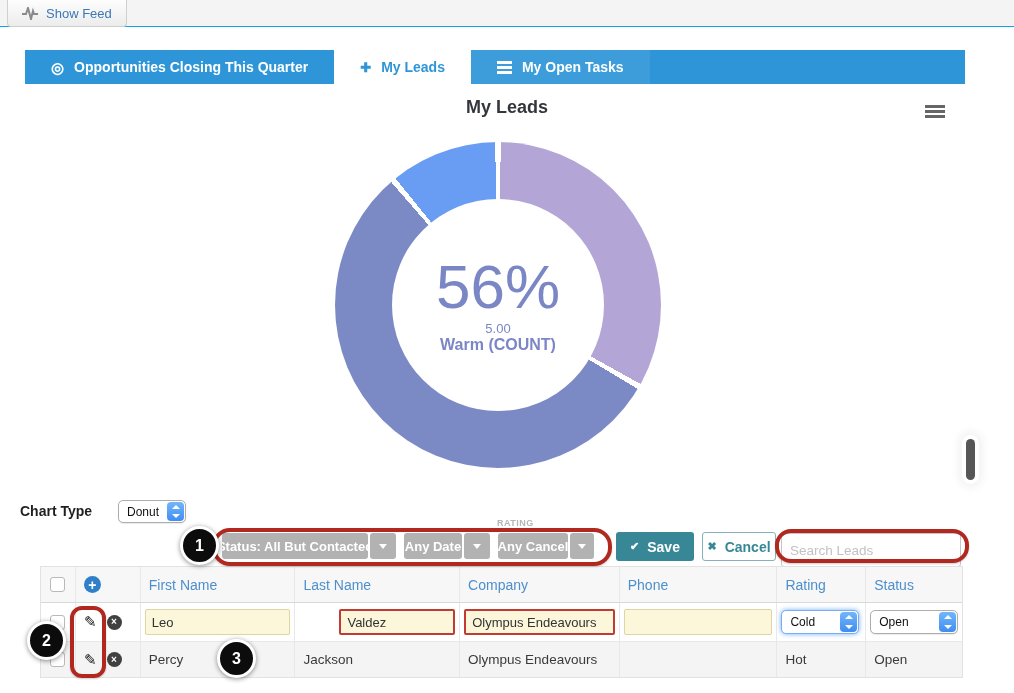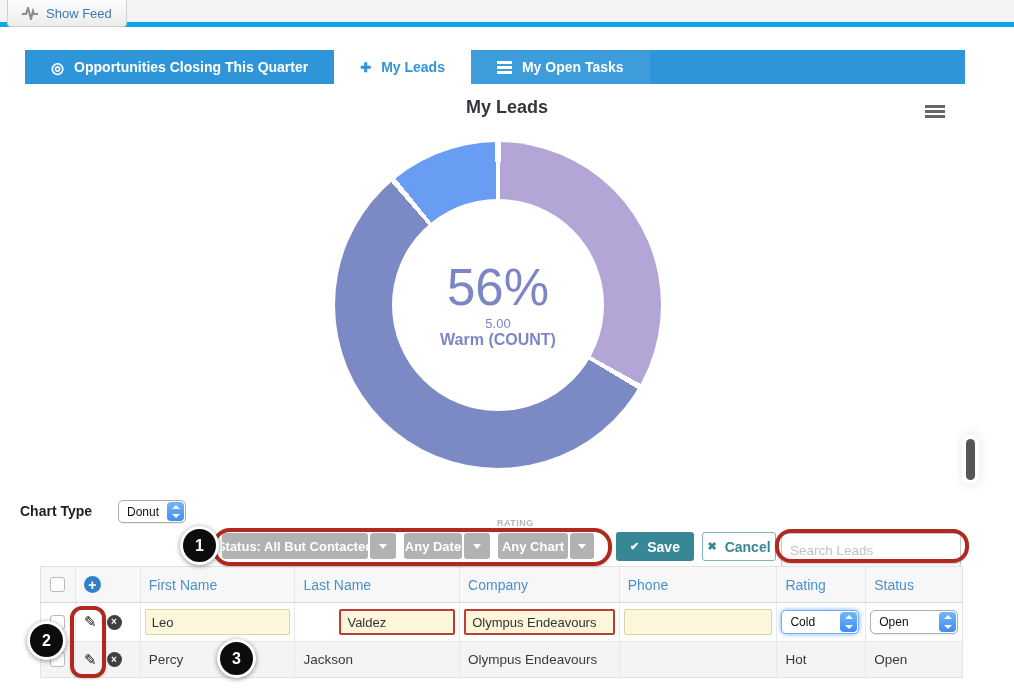--- a/index.html
+++ b/index.html
@@ -1,20 +1,20 @@
 <!DOCTYPE html>
 <html><head>
 <meta charset="utf-8">
 <style>
   * { margin:0; padding:0; box-sizing:border-box; }
   body { background:#fff; font-family:"Liberation Sans", sans-serif; }
   .screen { position:relative; width:1014px; height:693px; background:#fff; overflow:hidden; }
 
   
-  .feed-bar { position:absolute; left:0; top:0; width:1014px; height:27px; background:#f4f4f4; border-bottom:5px solid #0ea5e9;text-align:center; }
+  .feed-bar { position:absolute; left:0; top:0; width:1014px; height:27px; background:#f4f4f4; border-bottom:1px solid #0ea5e9;text-align:center; }
   .feed-tab { position:absolute; left:7px; top:0; height:27px; padding:0 14px; display:flex; align-items:center; gap:8px;
               background:linear-gradient(#fdfdfd,#ececec); border:1px solid #cfcfcf; border-top:none; border-radius:0 0 4px 4px;
               font-size:13px; color:#3c78b5; }
   .pulse-icon { display:flex; align-items:center; }
 
   
   .tab-bar { position:absolute; left:25px; top:50px; width:940px; height:34px; background:#2e96d8; display:flex; }
   .tab { display:flex; align-items:center; gap:10px; padding:0 26px; color:#fff; font-size:14px; font-weight:600; white-space:nowrap; }
   .tab.active { background:#fff; color:#2e96d8; }
   .tab.tasks { background:rgba(255,255,255,0.07); }
@@ -23,21 +23,21 @@
   .list-icon { width:15px; height:3px; background:#fff; box-shadow:0 5px 0 #fff, 0 10px 0 #fff; margin-top:-10px; }
 
   
   .dashlet-title { position:absolute; left:0; top:97px; width:1014px; text-align:center; font-size:18px; font-weight:700; color:#33363b; }
   .hamburger { position:absolute; left:925px; top:105px; width:20px; height:3px; background:#666; box-shadow:0 5px 0 #666, 0 10px 0 #666; }
 
   
   .donut { position:absolute; left:335px; top:142px; width:326px; height:326px; border-radius:50%; background:#7b8ac5; }
   .hole { position:absolute; left:50%; top:50%; transform:translate(-50%,-50%); width:212px; height:212px; background:#fff; border-radius:50%;
           display:flex; flex-direction:column; align-items:center; justify-content:center; color:#7b86c5; }
-  .pct { font-size:51px; line-height:1.0; }
+  .pct { font-size:62px; line-height:1.0; }
   .val { font-size:13px; font-weight:400; margin-top:3px; }
   .lbl { font-size:16px; font-weight:700; }
 
   
   .ct-label { position:absolute; left:20px; top:503px; font-size:14px; font-weight:700; color:#1f1f1f; }
   .mac-select { display:flex; align-items:center; justify-content:space-between; background:#fff; border:1px solid #adadad; border-radius:5px;
                 font-size:12px; color:#111; padding-left:8px; box-shadow:0 1px 1px rgba(0,0,0,0.08); }
   .stepper { width:17px; align-self:stretch; margin:1px; border-radius:4px; background:linear-gradient(#72b6fa,#3f8df1); position:relative; flex:none; }
   .stepper::before { content:""; position:absolute; left:50%; transform:translateX(-50%); top:3px;
                      border-left:4px solid transparent; border-right:4px solid transparent; border-bottom:4px solid #fff; }
@@ -162,21 +162,21 @@
   <div class="rating-overlay">RATING</div>
   <div class="fbtn" id="f-status">
     <span>Status: All But Contacted</span>
   </div>
   <div class="fbtn fcaret" id="f-status-caret"></div>
   <div class="fbtn" id="f-date">
     <span>Any Date</span>
   </div>
   <div class="fbtn fcaret" id="f-date-caret"></div>
   <div class="fbtn" id="f-rating">
-    <span>Any Chart</span>
+    <span>Any Cancel</span>
   </div>
   <div class="fbtn fcaret" id="f-rating-caret"></div>
 
   <div class="save-btn">
     <span class="save-check">✔</span>
     <span>Save</span>
   </div>
   <div class="cancel-btn">
     <span class="cancel-x">✖</span>
     <span>Cancel</span>

